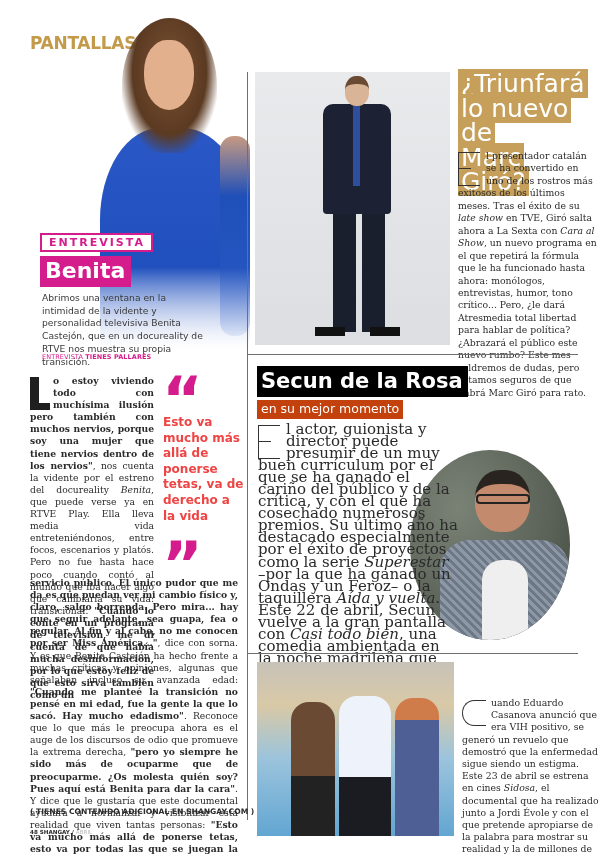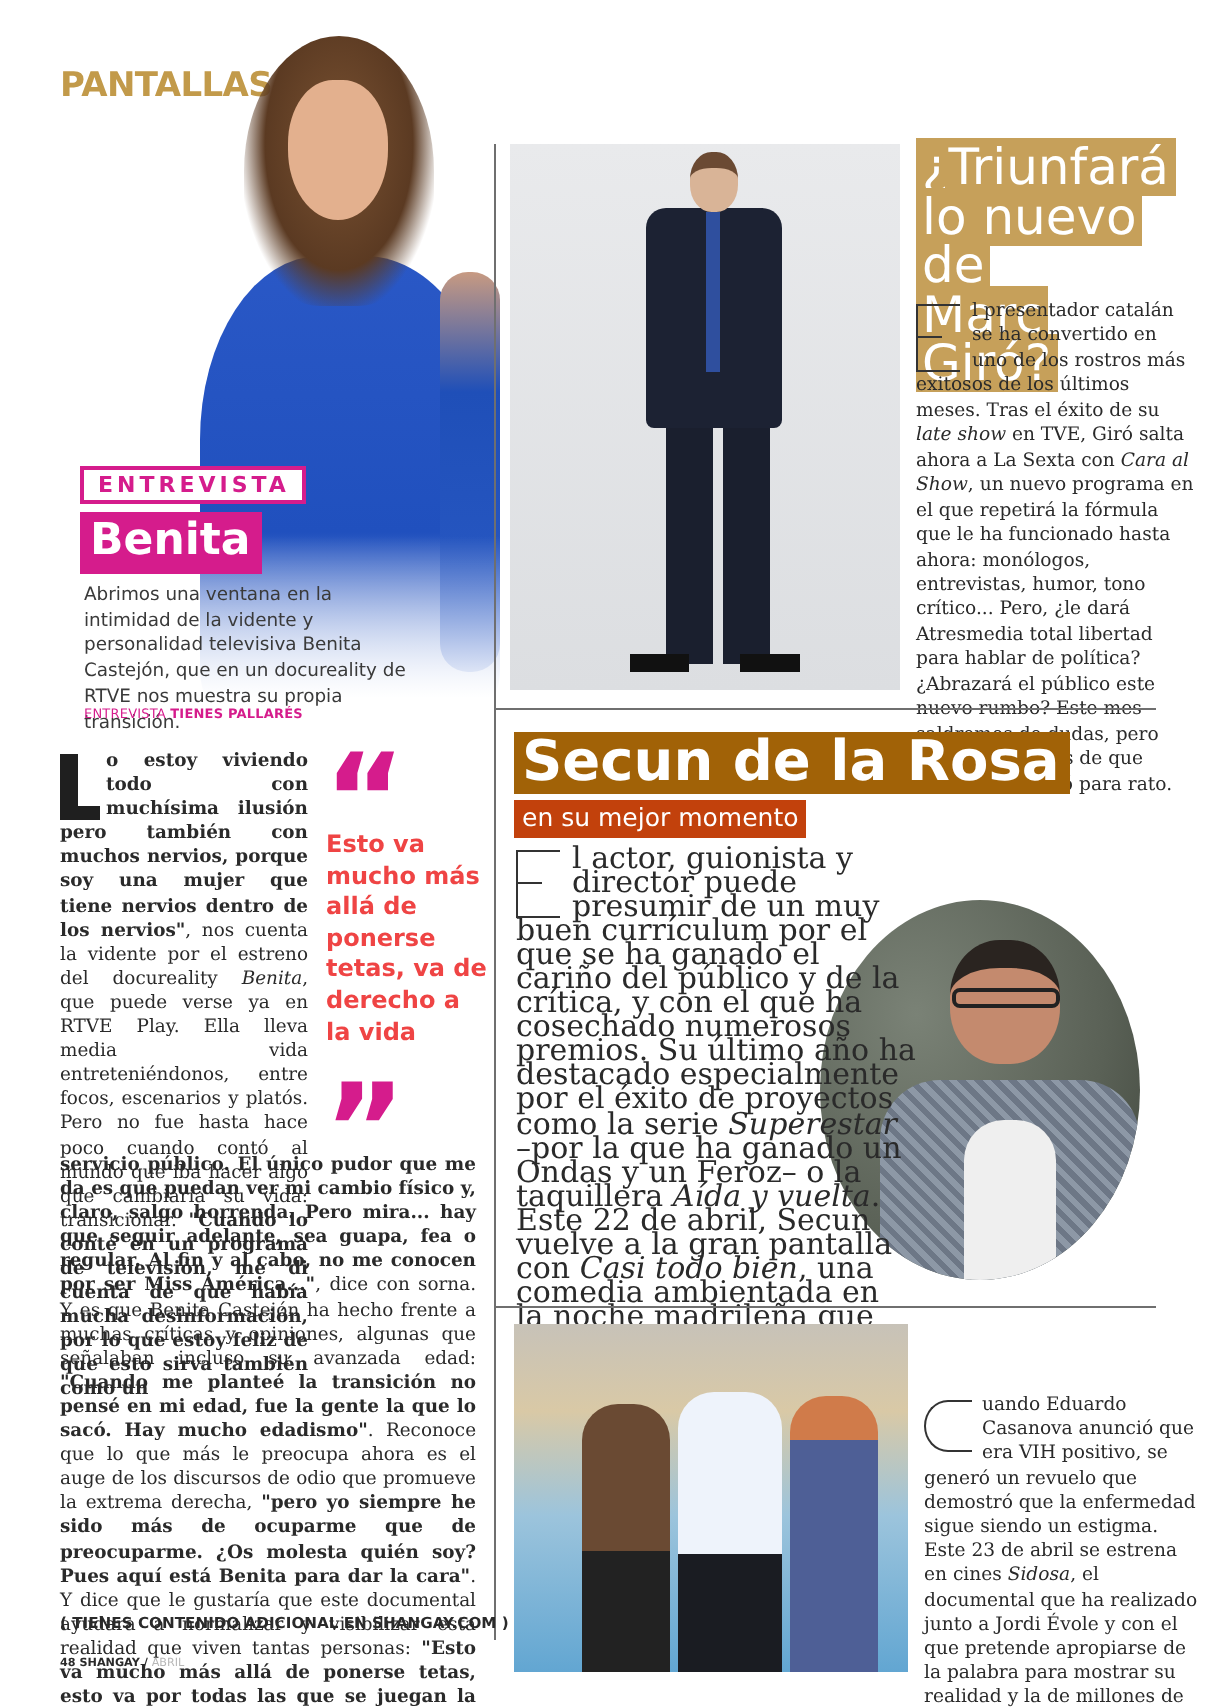--- a/index.html
+++ b/index.html
@@ -54,21 +54,21 @@
   
   .quote-open { left: 162px; top: 375px; font-family: "DejaVu Sans", sans-serif; font-weight: bold; font-size: 62px; line-height: 50px; color: #d51c8c; letter-spacing: -4px; }
   .quote-close { left: 162px; top: 540px; font-family: "DejaVu Sans", sans-serif; font-weight: bold; font-size: 62px; line-height: 50px; color: #d51c8c; letter-spacing: -4px; }
   .quote-text { left: 163px; top: 415px; width: 82px; font-family: "DejaVu Sans", sans-serif; font-weight: bold; font-size: 12px; line-height: 15.6px; color: #ef4444; }
 
   .extra-link { left: 30px; top: 807px; font-family: "DejaVu Sans", sans-serif; font-weight: bold; font-size: 7.6px; color: #2a2a2a; }
   .folio { left: 30px; top: 829px; font-family: "DejaVu Sans", sans-serif; font-size: 5.6px; color: #2a2a2a; font-weight: bold; }
   .folio span.muted { color: #b8b8b8; font-weight: normal; }
 
   
-  .secun-title { left: 257px; top: 366px; background: #a16207; color: #fff; font-family: "DejaVu Sans", sans-serif; font-weight: bold; font-size: 28px; line-height: 26px; padding: 2px 5px 3px 4px; }
+  .secun-title { left: 257px; top: 366px; background: #000000; color: #fff; font-family: "DejaVu Sans", sans-serif; font-weight: bold; font-size: 21px; line-height: 26px; padding: 2px 5px 3px 4px; }
   .secun-sub { left: 257px; top: 400px; background: #c2410c; color: #fff; font-family: "DejaVu Sans", sans-serif; font-size: 12.5px; line-height: 16px; padding: 1px 4px 2px 4px; }
   .secun-text { left: 258px; top: 423px; width: 200px; font-size: 15px; line-height: 12.05px; color: #2a2a2a; }
   .secun-photo { left: 410px; top: 450px; width: 160px; height: 190px; border-radius: 50%; overflow: hidden; background: radial-gradient(ellipse at 30% 30%, #7a8276 0%, #5a6156 60%, #3d433a 100%); }
   .secun-head { position: absolute; left: 65px; top: 20px; width: 55px; height: 62px; background: #c48a6e; border-radius: 45%; border-top: 14px solid #2a2420; }
   .secun-glasses { position: absolute; left: 66px; top: 44px; width: 54px; height: 10px; border: 2px solid #222; border-radius: 4px; }
   .secun-shirt { position: absolute; left: 30px; top: 90px; width: 130px; height: 110px; background: repeating-linear-gradient(45deg, #8d98a6 0 3px, #6d7786 3px 6px); border-radius: 30px 30px 0 0; }
   .secun-vest { position: absolute; left: 72px; top: 110px; width: 46px; height: 80px; background: #efefef; border-radius: 20px 20px 0 0; }
 
   
   .sidosa-photo { left: 257px; top: 662px; width: 197px; height: 174px; background: linear-gradient(180deg, #c7c2b8 0%, #d9c9a6 25%, #9cc4dc 55%, #62a6d2 100%); overflow: hidden; }

